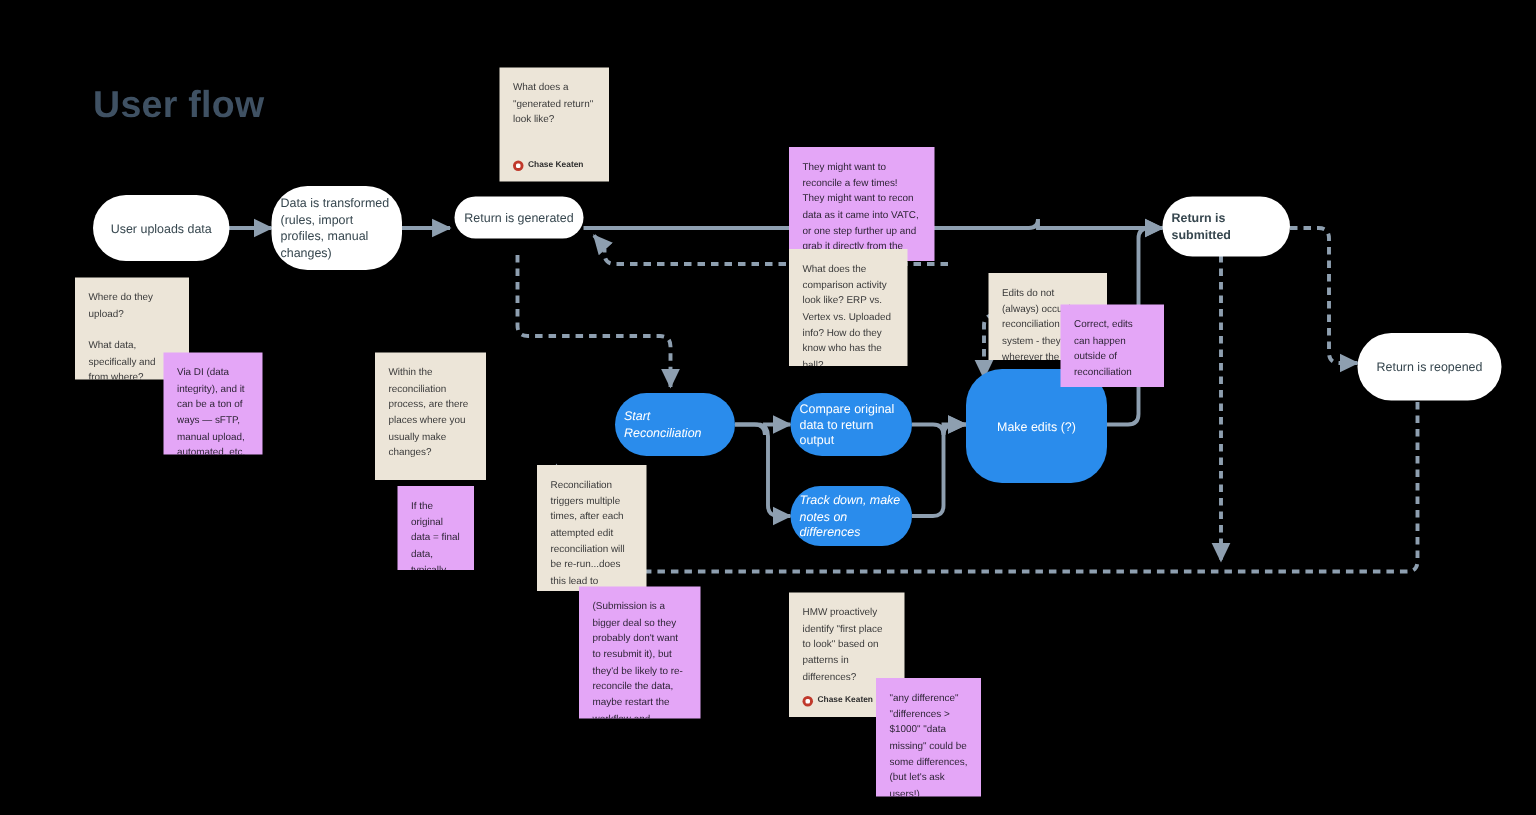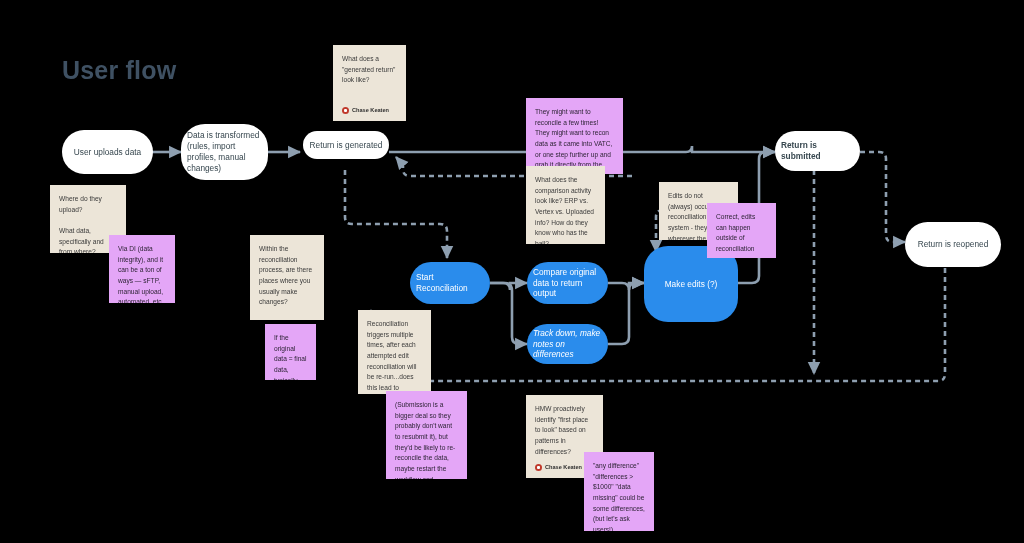--- a/index.html
+++ b/index.html
@@ -110,21 +110,21 @@
   <div class="node white" style="left:62px;top:130px;width:91px;height:44px;">User uploads data</div>
 
   <div class="node white" style="left:181px;top:124px;width:87px;height:56px;">Data is transformed (rules, import profiles, manual changes)</div>
 
   <div class="node white" style="left:303px;top:131px;width:86px;height:28px;">Return is generated</div>
 
   <div class="node white" style="left:775px;top:131px;width:85px;height:40px;font-weight:bold;">Return is submitted</div>
 
   <div class="node white" style="left:905px;top:222px;width:96px;height:45px;">Return is reopened</div>
 
-  <div class="node blue" style="left:410px;top:262px;width:80px;height:42px;">Start Reconciliation</div>
+  <div class="node blue" style="left:410px;top:262px;width:80px;height:42px;font-style:italic;">Start Reconciliation</div>
 
   <div class="node blue" style="left:527px;top:262px;width:81px;height:42px;">Compare original data to return output</div>
 
   <div class="node blue" style="left:527px;top:324px;width:81px;height:40px;font-style:italic;">Track down, make notes on differences</div>
 
   <div class="node blue" style="left:644px;top:246px;width:94px;height:76px;">Make edits (?)</div>
 
   <div class="note beige" style="left:333px;top:45px;width:73px;height:76px;">
     <div class="body">What does a "generated return" look like?</div>
     <div class="author">

